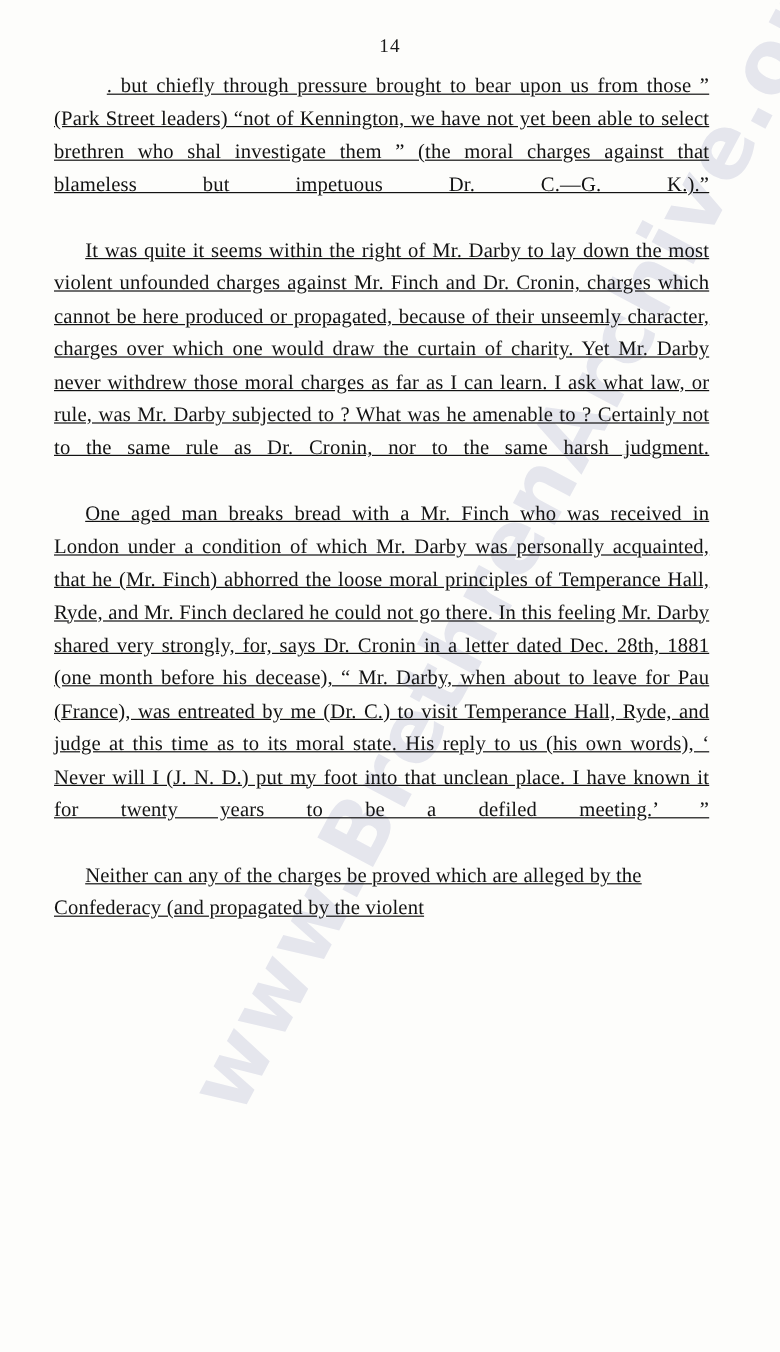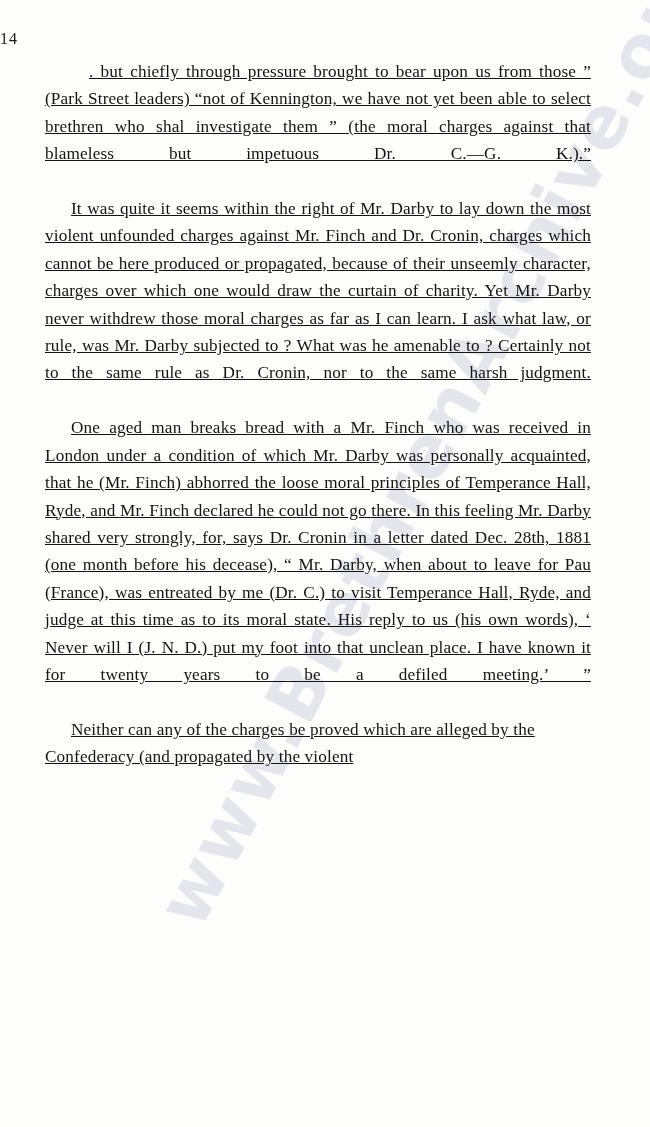--- a/index.html
+++ b/index.html
@@ -48,20 +48,21 @@
     letter-spacing: 2px;
     color: rgba(120, 130, 175, 0.18);
     white-space: nowrap;
   }
 
   .page-number {
     position: absolute;
     top: 30px;
     left: 0;
     width: 650px;
+    text-align: center;
     font-family: "Liberation Serif", serif;
     font-size: 16px;
     letter-spacing: 1px;
     color: #1a1a1a;
     z-index: 6;
   }
 
   .body-text {
     position: absolute;
     left: 45px;

